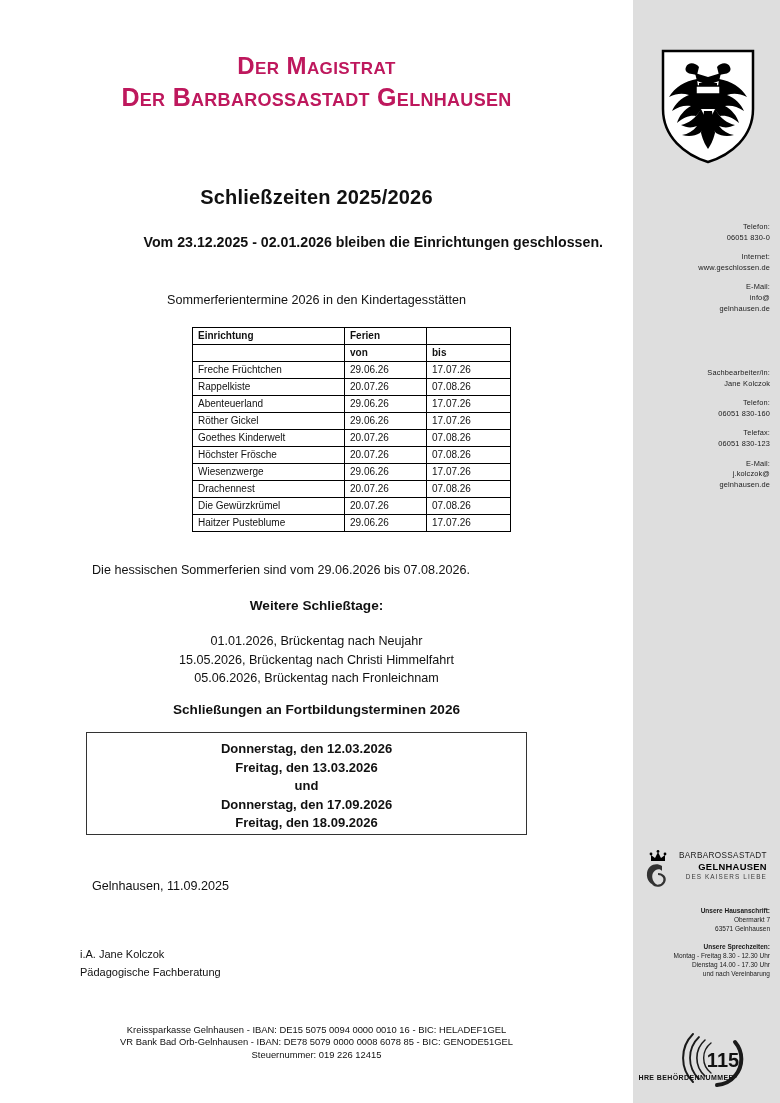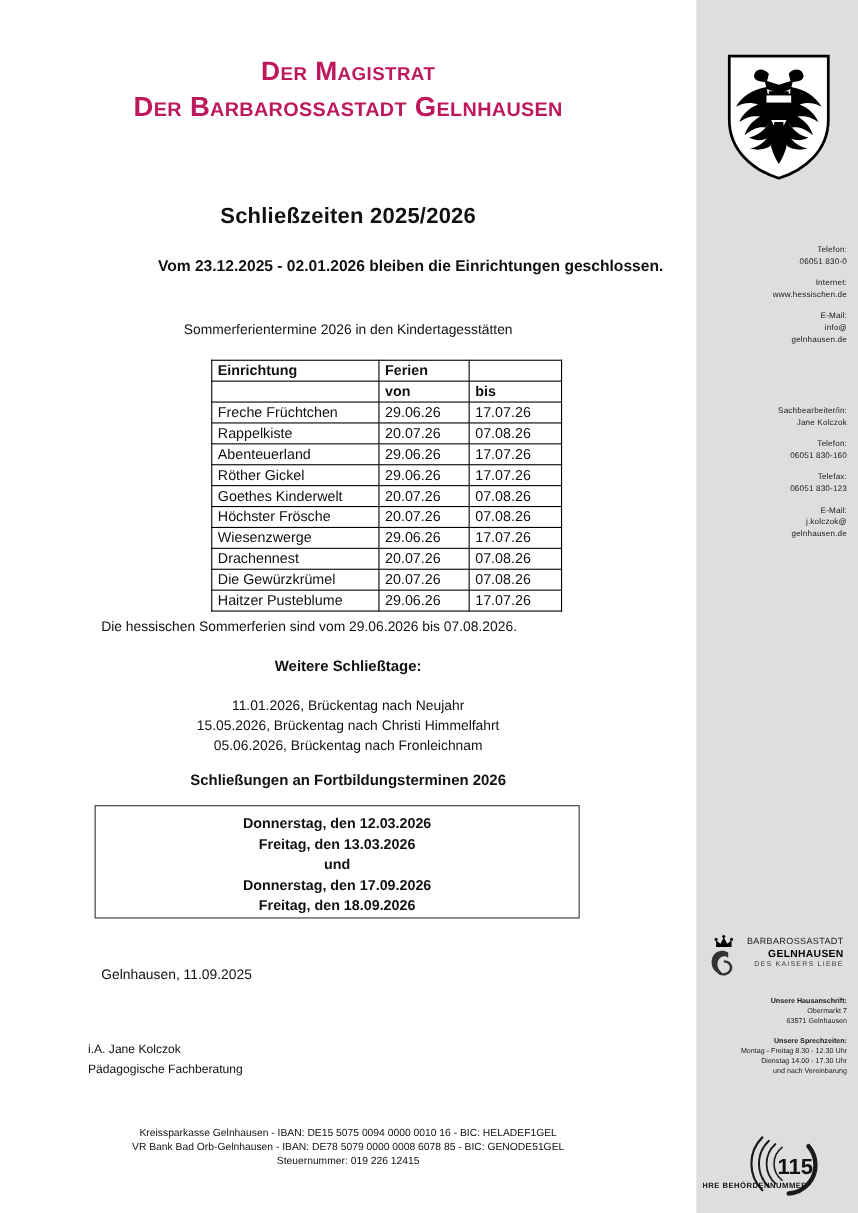--- a/index.html
+++ b/index.html
@@ -170,21 +170,21 @@
     text-align: center;
     font-size: 12.6px;
   }
 
   
   #kita-table {
     position: absolute;
     left: 192px;
     top: 327px;
     border-collapse: collapse;
-    font-size: 13px;
+    font-size: 10px;
   }
   #kita-table td, #kita-table th {
     border: 1px solid #000;
     padding: 1px 5px 2px 5px;
     height: 17px;
     text-align: left;
     font-weight: normal;
     box-sizing: border-box;
   }
   #kita-table .c-name { width: 152px; }
@@ -346,21 +346,21 @@
           <td class="c-bis">17.07.26</td>
         </tr>
       </tbody>
   </table>
 
   <div id="holiday-note">Die hessischen Sommerferien sind vom 29.06.2026 bis 07.08.2026.</div>
 
   <div id="further-title">Weitere Schließtage:</div>
 
   <div id="bridge-days">
-      <div>11.01.2026, Brückentag nach Neujahr</div>
+      <div>01.01.2026, Brückentag nach Neujahr</div>
       <div>15.05.2026, Brückentag nach Christi Himmelfahrt</div>
       <div>05.06.2026, Brückentag nach Fronleichnam</div>
     </div>
 
   <div id="training-title">Schließungen an Fortbildungsterminen 2026</div>
 
   <div id="training-box">
       <div>Donnerstag, den 12.03.2026</div>
       <div>Freitag, den 13.03.2026</div>
       <div>und</div>
@@ -414,21 +414,21 @@
     </svg>
   </div>
 
   <div class="contact-block" id="contact-main">
     <div class="grp">
       <span class="lbl">Telefon:</span>
       <span class="val">06051 830-0</span>
     </div>
     <div class="grp">
       <span class="lbl">Internet:</span>
-      <span class="val">www.hessischen.de</span>
+      <span class="val">www.geschlossen.de</span>
     </div>
     <div class="grp">
       <span class="lbl">E-Mail:</span>
       <span class="val">info@</span>
       <span class="val">gelnhausen.de</span>
     </div>
   </div>
 
   <div class="contact-block" id="contact-case">
     <div class="grp">

